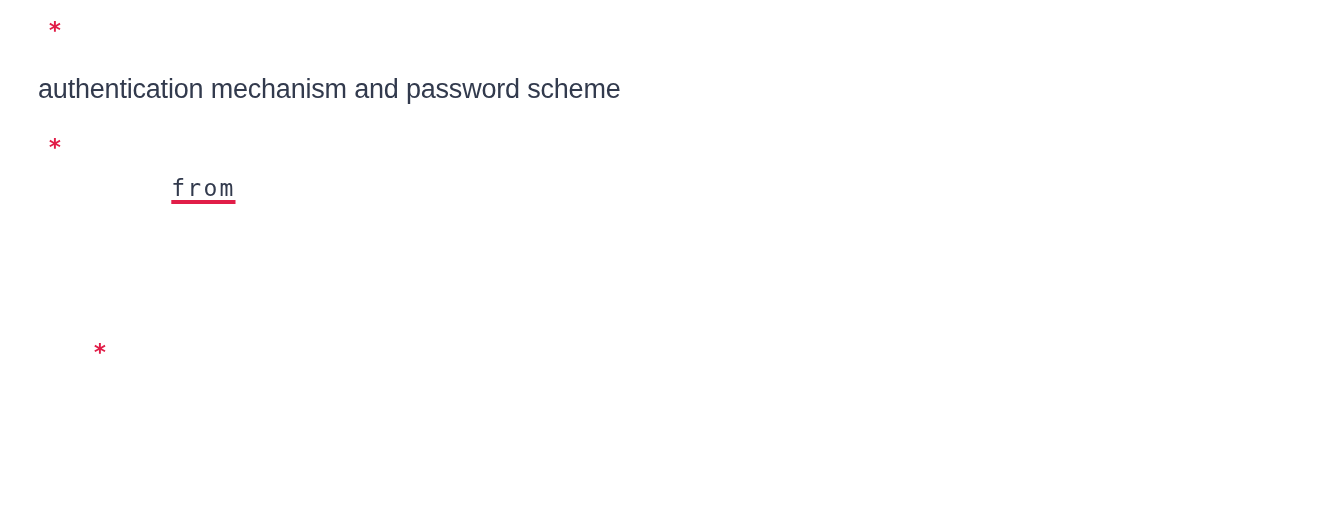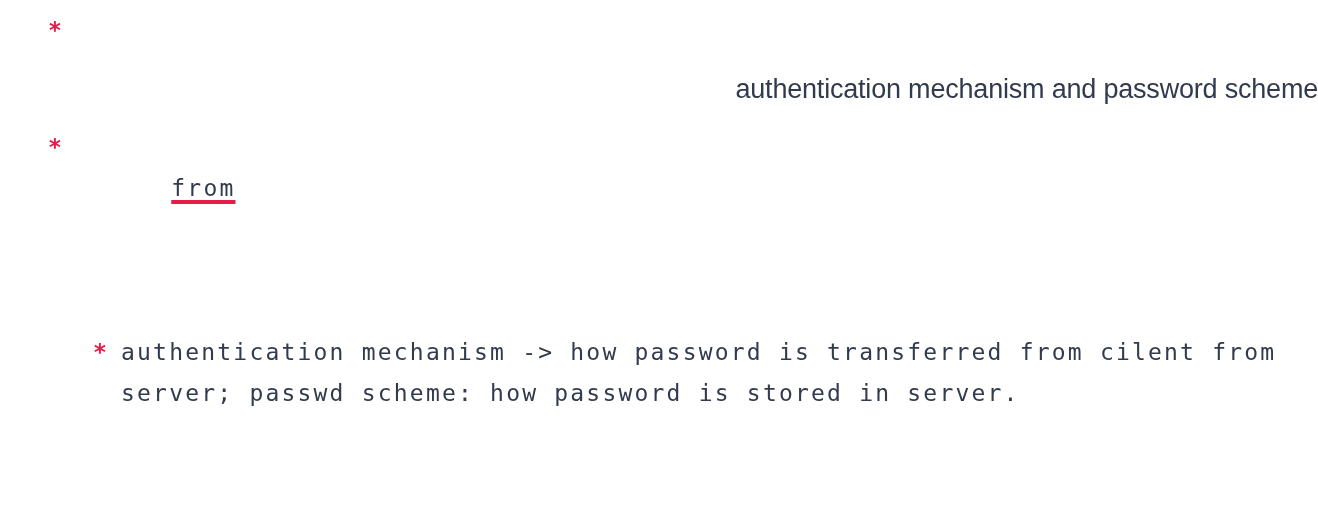--- a/index.html
+++ b/index.html
@@ -18,21 +18,20 @@
     color: var(--text);
     padding: 10px 0 0 38px;
   }
   p.head {
     font-family: "Liberation Sans", sans-serif;
     font-size: 27px;
     line-height: 36px;
     letter-spacing: -0.2px;
     margin: 20px 0;
     color: var(--text);
-    text-align: right;
   }
   ul.blist {
     list-style: none;
     margin: 20px 0;
     padding: 0;
   }
   ul.blist.first { margin-top: 0; }
   ul.blist li {
     position: relative;
     font-family: "DejaVu Sans Mono", monospace;
@@ -72,20 +71,19 @@
   <ul class="blist first">
     <li><span class="mk">*</span></li>
   </ul>
 
   <p class="head">authentication mechanism and password scheme</p>
 
   <ul class="blist">
     <li>
       <span class="mk">*</span><a class="doclink">from</a>
       <ul class="sub">
-        <li><span class="mk">*</span><span class="txt">authentication mechanism -&gt; how password is transferred from cilent from
-server; passwd scheme: how password is stored in server.</span></li>
+        <li><span class="mk">*</span></li>
       </ul>
     </li>
 
   </ul>
 
 </div>
 
 </body></html>

